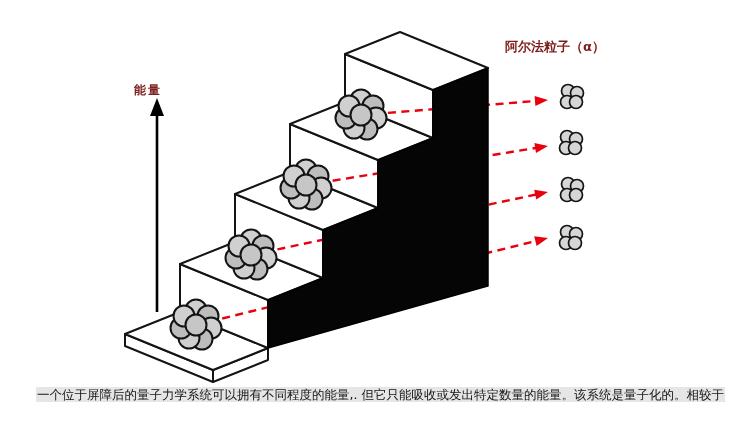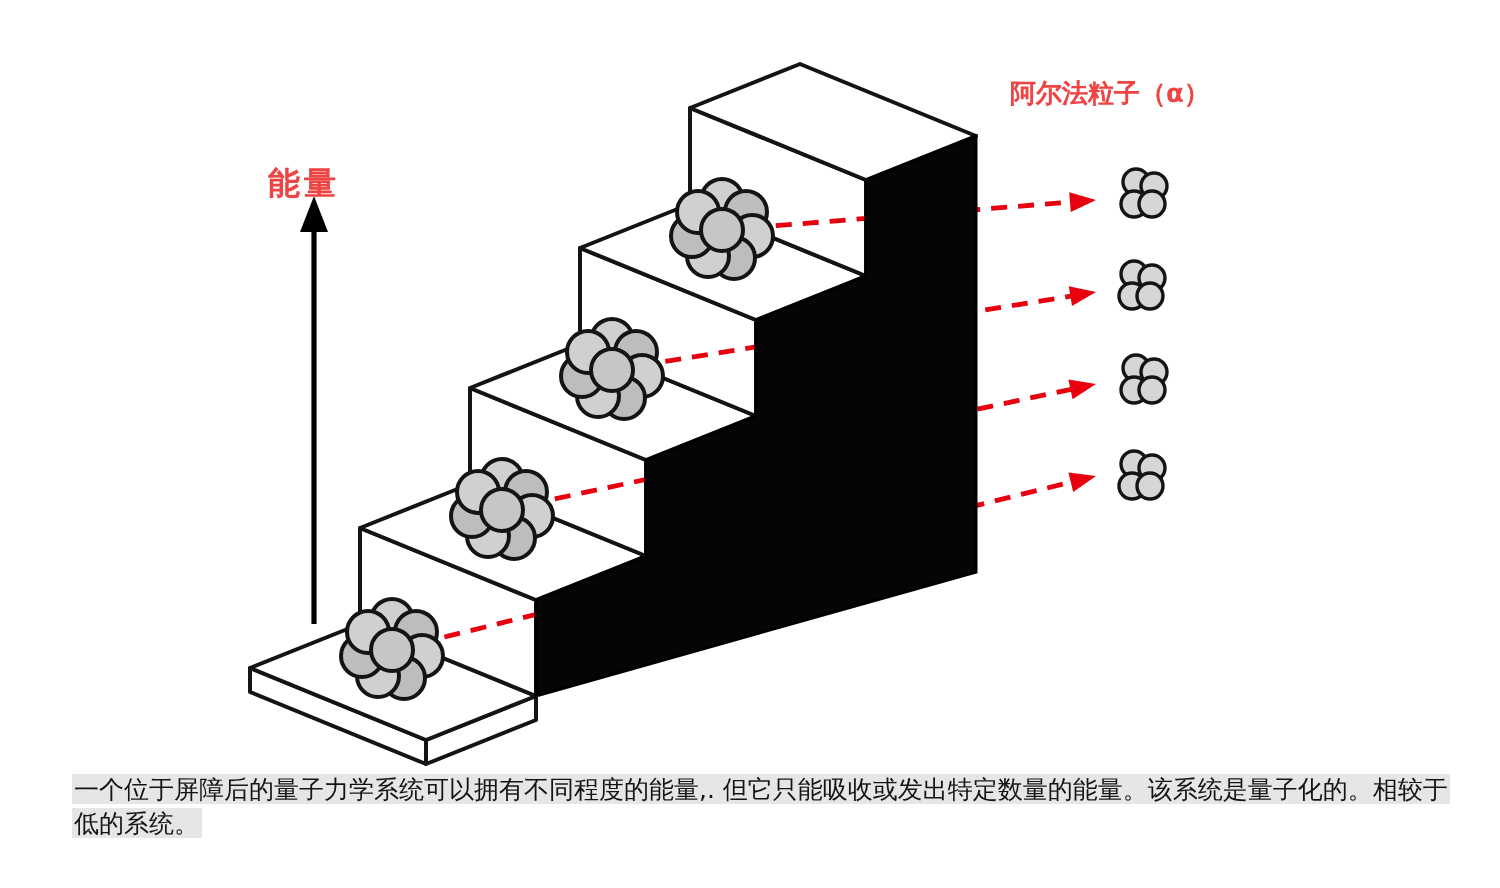--- a/index.html
+++ b/index.html
@@ -1,22 +1,22 @@
 <!DOCTYPE html>
 <html><head>
 <meta charset="utf-8">
 <style>
   html,body{margin:0;padding:0;}
   body{
     width:750px;height:444px;background:#ffffff;position:relative;overflow:hidden;
     font-family:"DejaVu Sans","Liberation Sans",sans-serif;color:#111;
   }
   .stage{position:absolute;left:0;top:0;width:750px;height:384px;}
-  .float-label{position:absolute;color:#ef4444;white-space:nowrap;}
-  .energy-label{left:134px;top:82px;font-size:16px;font-weight:bold;letter-spacing:2px;}
+  .float-label{position:absolute;color:#7f1d1d;white-space:nowrap;}
+  .energy-label{left:134px;top:82px;font-size:12px;font-weight:bold;letter-spacing:2px;}
   .alpha-label{left:505px;top:38px;font-size:13px;font-weight:bold;}
   .caption{
     position:absolute;left:36px;top:386px;width:692px;
     font-size:12.5px;line-height:17px;color:#141414;
   }
   .caption .cap-line span{background:#e6e6e6;padding:0 1px;}
 </style>
 </head>
 <body>
 
@@ -133,14 +133,13 @@
         </g>
       </g>
   </svg>
 
   <div class="float-label energy-label">能量</div>
   <div class="float-label alpha-label">阿尔法粒子（α）</div>
 </div>
 
 <div class="caption">
   <div class="cap-line"><span>一个位于屏障后的量子力学系统可以拥有不同程度的能量,. 但它只能吸收或发出特定数量的能量。该系统是量子化的。相较于</span></div>
-  <div class="cap-line"><span>低的系统。</span></div>
 </div>
 
 </body></html>

